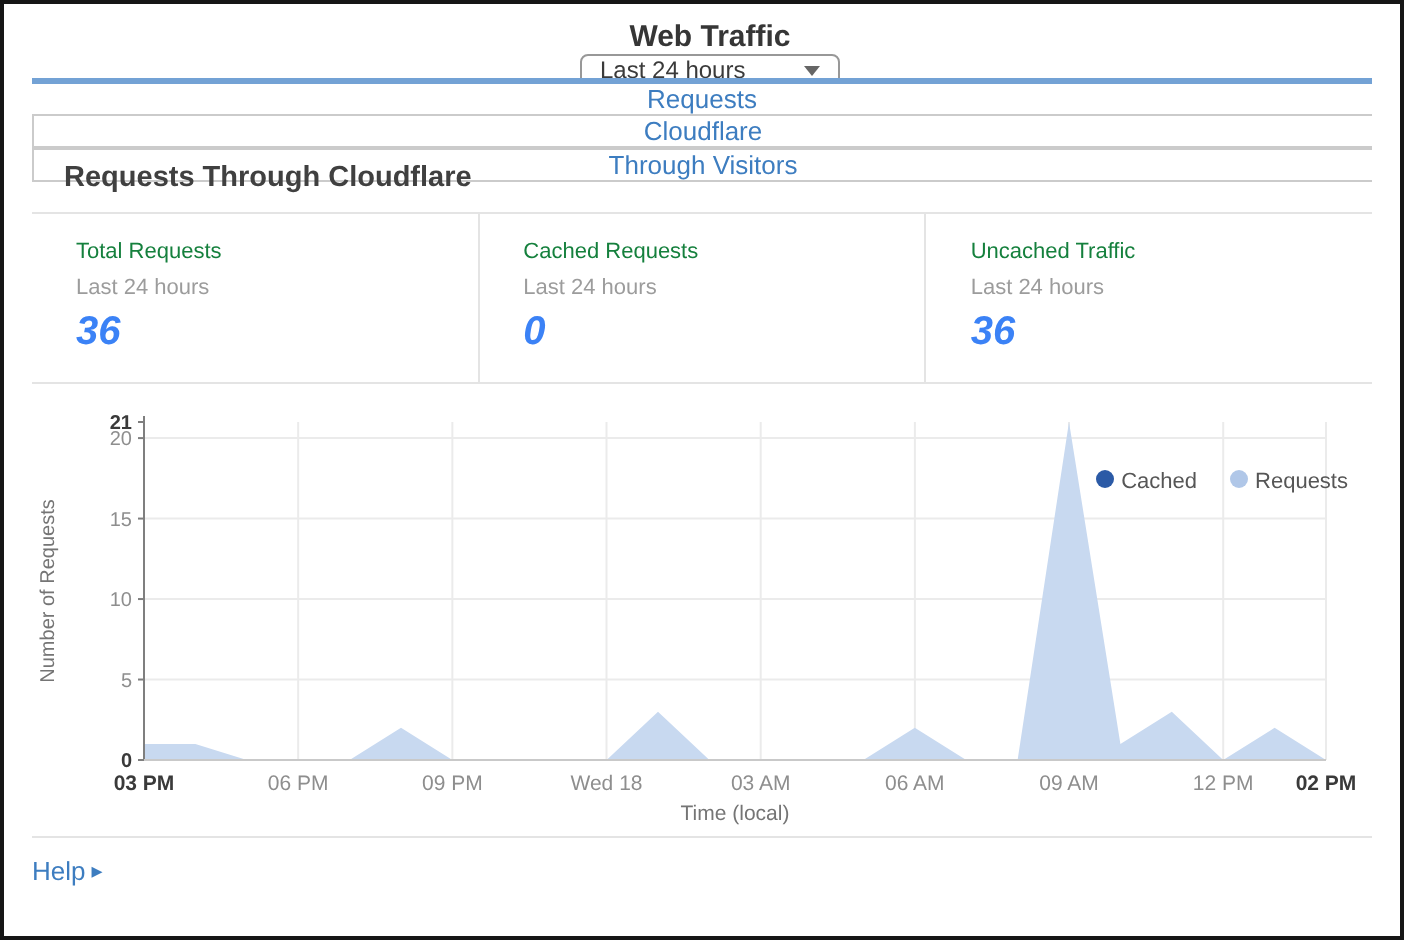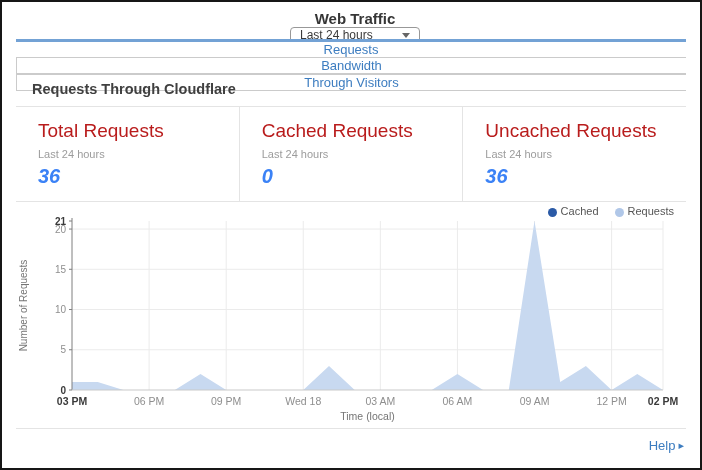--- a/index.html
+++ b/index.html
@@ -23,34 +23,34 @@
   .tab.active { border-top:3px solid #73a2d5; border-bottom:none; }
 
   
   .section-head { margin:0 14px; padding:13px 0 9px 16px; border-bottom:1px solid #e4e4e4;
                   font-size:14.5px; font-weight:bold; color:#404040; }
 
   
   .stats { display:flex; margin:0 14px; border-bottom:1px solid #e4e4e4; }
   .stat { flex:1; padding:13px 0 13px 22px; }
   .stat + .stat { border-left:1px solid #e4e4e4; }
-  .stat-label { font-size:19px; color:#b91c1c; }
+  .stat-label { font-size:11px; color:#15803d; }
   .stat-period { font-size:11px; color:#9c9c9c; margin-top:6px; }
   .stat-value { font-size:20px; font-weight:bold; color:#3b82f6; margin-top:5px;font-style:italic; }
 
   
   .chart { position:relative; margin:0 14px; height:226px; }
   .legend { position:absolute; top:3px; right:12px; display:flex; gap:16px; align-items:center; z-index:2; }
-  .legend-item { display:flex; align-items:flex-end; font-size:11px; color:#565656; cursor:pointer; }
+  .legend-item { display:flex; align-items:flex-start; font-size:11px; color:#565656; cursor:pointer;margin-top:40px; }
   .legend-dot { width:9px; height:9px; border-radius:50%; margin-right:4px; }
   svg { position:absolute; inset:0; }
   svg text { font-family:"Liberation Sans", sans-serif; }
 
   
-  .footer { margin:0 14px; border-top:1px solid #e4e4e4; padding:9px 2px 0 0; display:flex; justify-content:flex-end; }
+  .footer { margin:0 14px; border-top:1px solid #e4e4e4; padding:9px 2px 0 0; display:flex; }
   .help-link { font-size:13px; color:#3d7dc0; cursor:pointer; display:flex; align-items:center; gap:3px; }
   .help-arrow { font-size:11px; }
 </style>
 </head>
 <body>
 
 <div class="frame">
 
   <div class="header">
     <div class="page-title">Web Traffic</div>
@@ -58,42 +58,42 @@
       <span class="dropdown-label">Last 24 hours</span>
       <span class="caret"></span>
     </div>
   </div>
 
   <div class="tabs">
     <div class="tab active">
       <span>Requests</span>
     </div>
     <div class="tab">
-      <span>Bandwidth</span>
+      <span>Cloudflare</span>
     </div>
     <div class="tab">
       <span>Through Visitors</span>
     </div>
   </div>
 
   <div class="section-head">Requests Through Cloudflare</div>
 
   <div class="stats">
     <div class="stat">
       <div class="stat-label">Total Requests</div>
       <div class="stat-period">Last 24 hours</div>
       <div class="stat-value">36</div>
     </div>
     <div class="stat">
       <div class="stat-label">Cached Requests</div>
       <div class="stat-period">Last 24 hours</div>
       <div class="stat-value">0</div>
     </div>
     <div class="stat">
-      <div class="stat-label">Uncached Requests</div>
+      <div class="stat-label">Uncached Traffic</div>
       <div class="stat-period">Last 24 hours</div>
       <div class="stat-value">36</div>
     </div>
   </div>
 
   <div class="chart">
     <div class="legend" id="legend">
         <span class="legend-item">
           <span class="legend-dot" style="background: rgb(43, 90, 166);"></span>
           <span>Cached</span>

